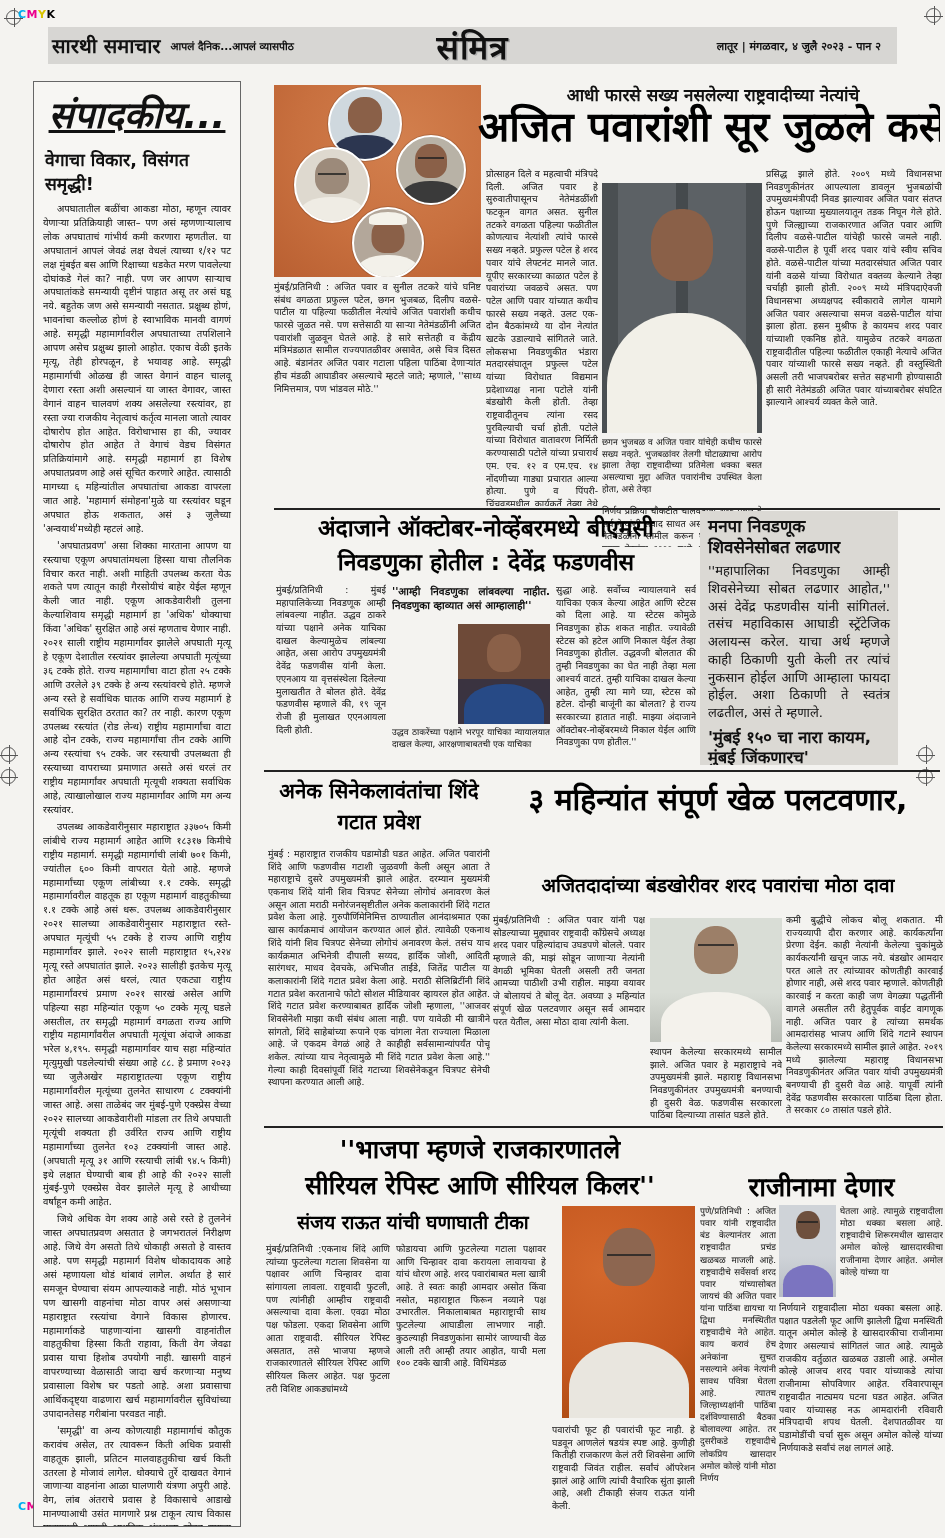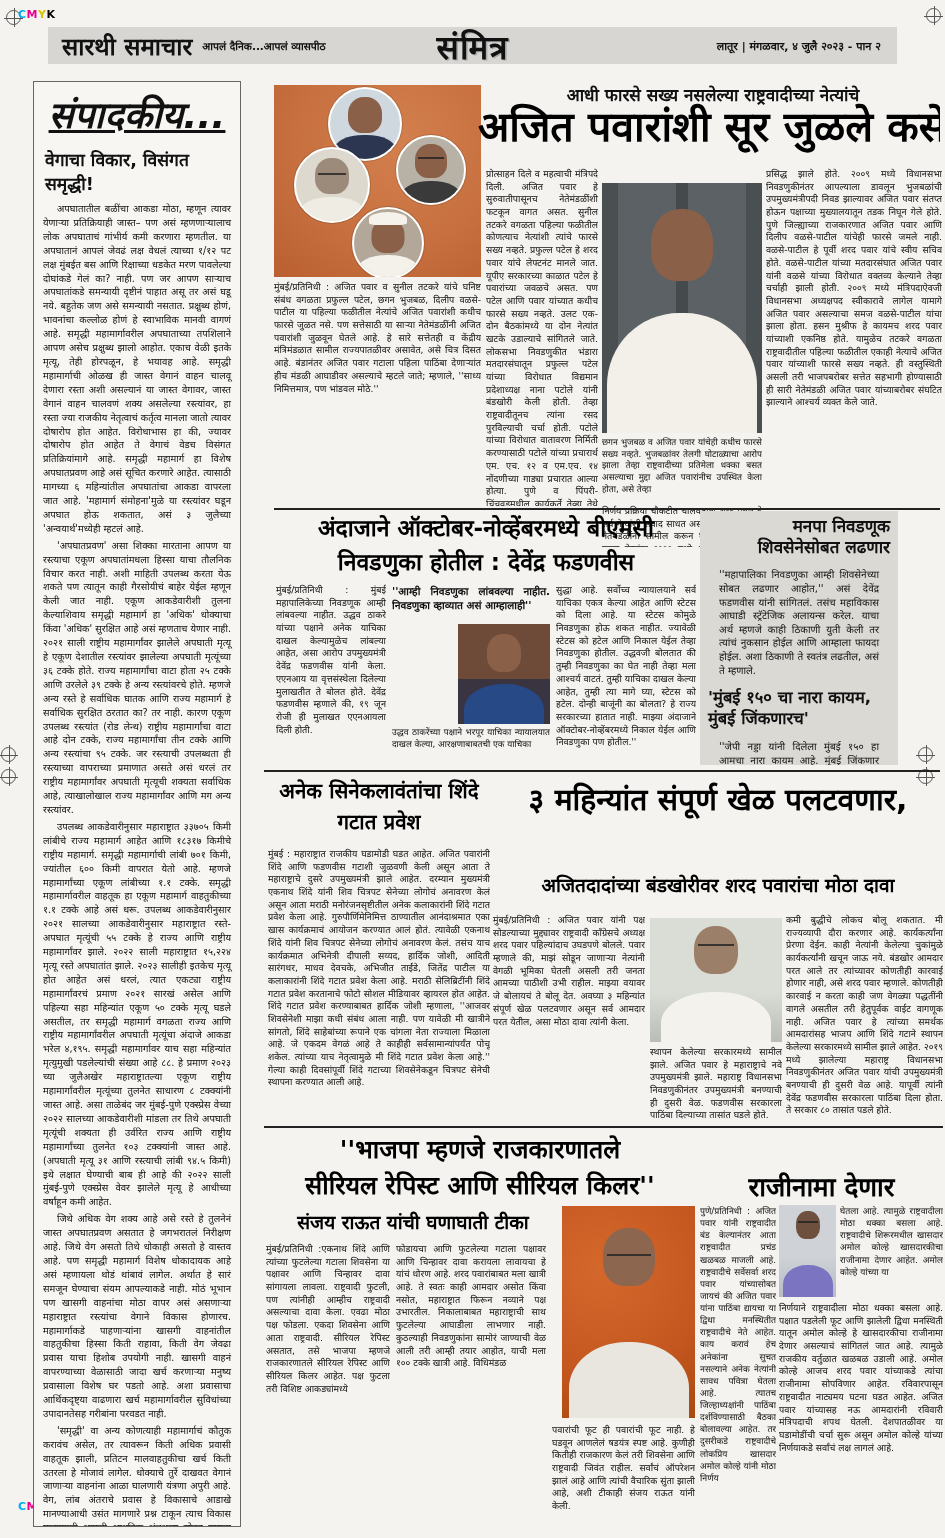--- a/index.html
+++ b/index.html
@@ -7,21 +7,21 @@
   .page{position:relative;width:945px;height:1538px;background:#f4f3f0;margin:0 auto;overflow:hidden;color:#111;}
   
   .reg{position:absolute;width:13px;height:13px;border:1px solid #555;border-radius:50%;}
   .reg::before,.reg::after{content:"";position:absolute;background:#555;}
   .reg::before{left:50%;top:-3px;width:1px;height:19px;}
   .reg::after{top:50%;left:-3px;height:1px;width:19px;}
   .cmyk{position:absolute;left:18px;font-size:11px;font-weight:bold;letter-spacing:.5px;}
   .cmyk .c{color:#00aeef}.cmyk .m{color:#ec008c}.cmyk .y{color:#d9c400}.cmyk .k{color:#000}
   
   .mast{position:absolute;left:48px;top:27px;width:849px;height:37px;background:#d7d6d3;display:flex;align-items:center;}
-  .paper-name{font-family:"DejaVu Serif",serif;font-weight:bold;font-size:24px;margin-left:14px;white-space:nowrap;}
+  .paper-name{font-family:"DejaVu Serif",serif;font-weight:bold;font-size:20px;margin-left:4px;white-space:nowrap;}
   .tagline{font-size:10.5px;font-weight:bold;margin-left:10px;white-space:nowrap;}
   .logo{position:absolute;left:50%;top:50%;transform:translate(-50%,-50%);font-size:33px;font-weight:900;letter-spacing:1px;text-shadow:1.5px 1.5px 0 #aaa;white-space:nowrap;}
   .dateline{margin-left:auto;margin-right:16px;font-size:11px;font-weight:bold;white-space:nowrap;}
   
   .edit-box{position:absolute;left:33px;top:81px;width:208px;height:1446px;border:1.5px solid #666;background:#f7f6f3;box-sizing:border-box;padding:4px 9px;overflow:hidden;}
   .edit-title{font-size:37px;font-weight:900;font-style:italic;text-align:center;text-decoration:underline;margin:2px 0 8px 0;}
   .edit-head{font-size:17.5px;font-weight:bold;margin:0 0 7px 2px;}
   .edit-box p{font-size:9.6px;line-height:1.45;text-align:justify;margin:0 0 3px 0;text-indent:14px;}
   
   .abs{position:absolute;box-sizing:border-box;}
@@ -31,23 +31,23 @@
   .hrule{position:absolute;height:1.5px;background:#222;}
   
   .photo{position:absolute;overflow:hidden;}
   .sil{position:relative;width:100%;height:100%;}
   .head{position:absolute;left:50%;transform:translateX(-50%);background:#8a6048;border-radius:46% 46% 40% 40%;}
   .shou{position:absolute;left:50%;transform:translateX(-50%);border-radius:48% 48% 0 0;}
   .capw{position:absolute;left:50%;transform:translateX(-50%);background:#f4f2ea;border-radius:50% 50% 18% 18%;}
   .spec{position:absolute;left:50%;transform:translateX(-50%);height:2px;background:#222;opacity:.8;}
   .circ{position:absolute;border-radius:50%;overflow:hidden;border:2px solid #fff;box-shadow:0 0 0 1px rgba(0,0,0,.15);}
   .manpa{position:absolute;left:700px;top:511px;width:198px;height:254px;background:#dbd9d4;box-sizing:border-box;padding:5px 8px;overflow:hidden;}
-  .manpa h3{font-size:17px;font-weight:900;text-align:right;margin:0 0 5px 0;line-height:1.22;}
+  .manpa h3{font-size:17px;font-weight:900;text-align:left;margin:0 0 5px 0;line-height:1.22;}
   .manpa h4{font-size:16.5px;font-weight:900;margin:6px 0 4px 0;line-height:1.25;}
-  .manpa p{font-size:10px;line-height:1.36;text-align:justify;margin:11px;}
+  .manpa p{font-size:13px;line-height:1.36;text-align:justify;margin:0;}
   .pull{position:absolute;font-size:10.4px;line-height:1.35;font-weight:600;text-align:justify;overflow:hidden;}
 </style>
 </head>
 <body>
 
 <div class="page">
 
   <span class="reg" style="left:6px;top:10px;"></span>
   <span class="reg" style="left:926px;top:8px;"></span>
   <span class="reg" style="left:1px;top:747px;"></span>

